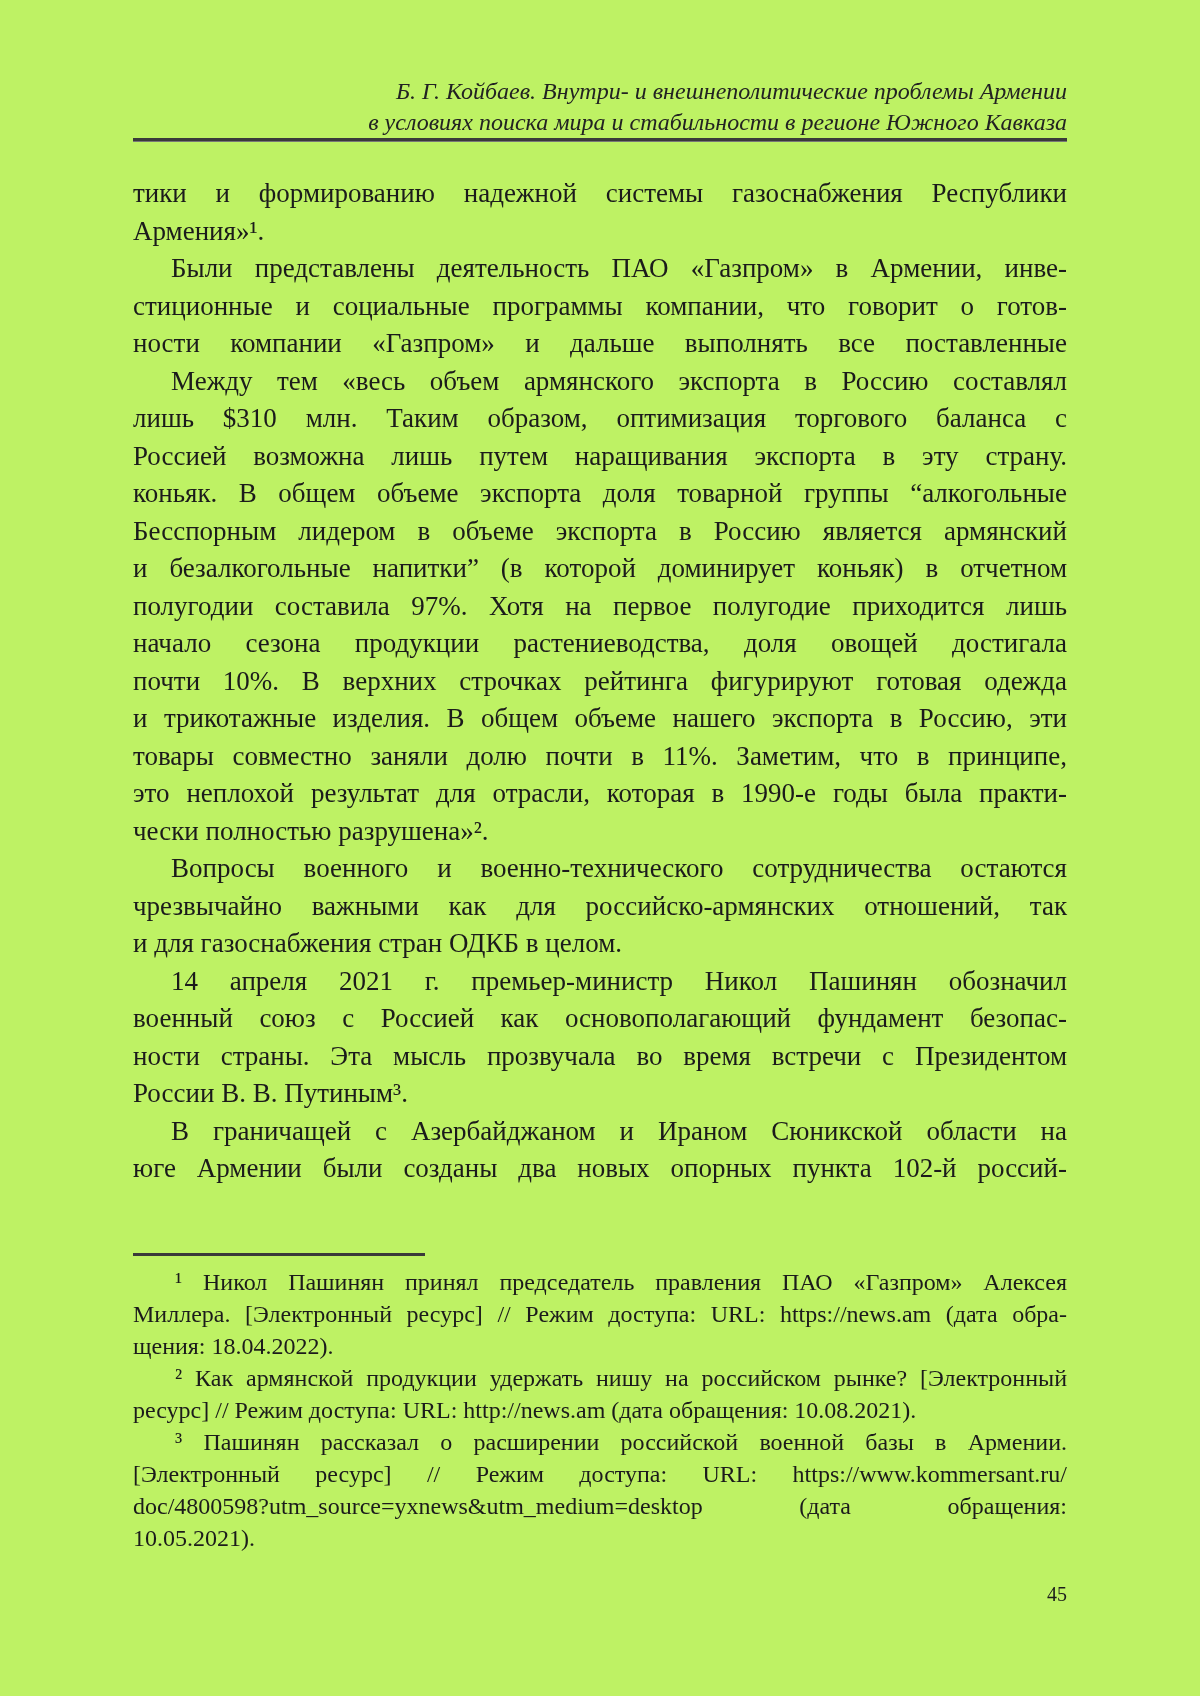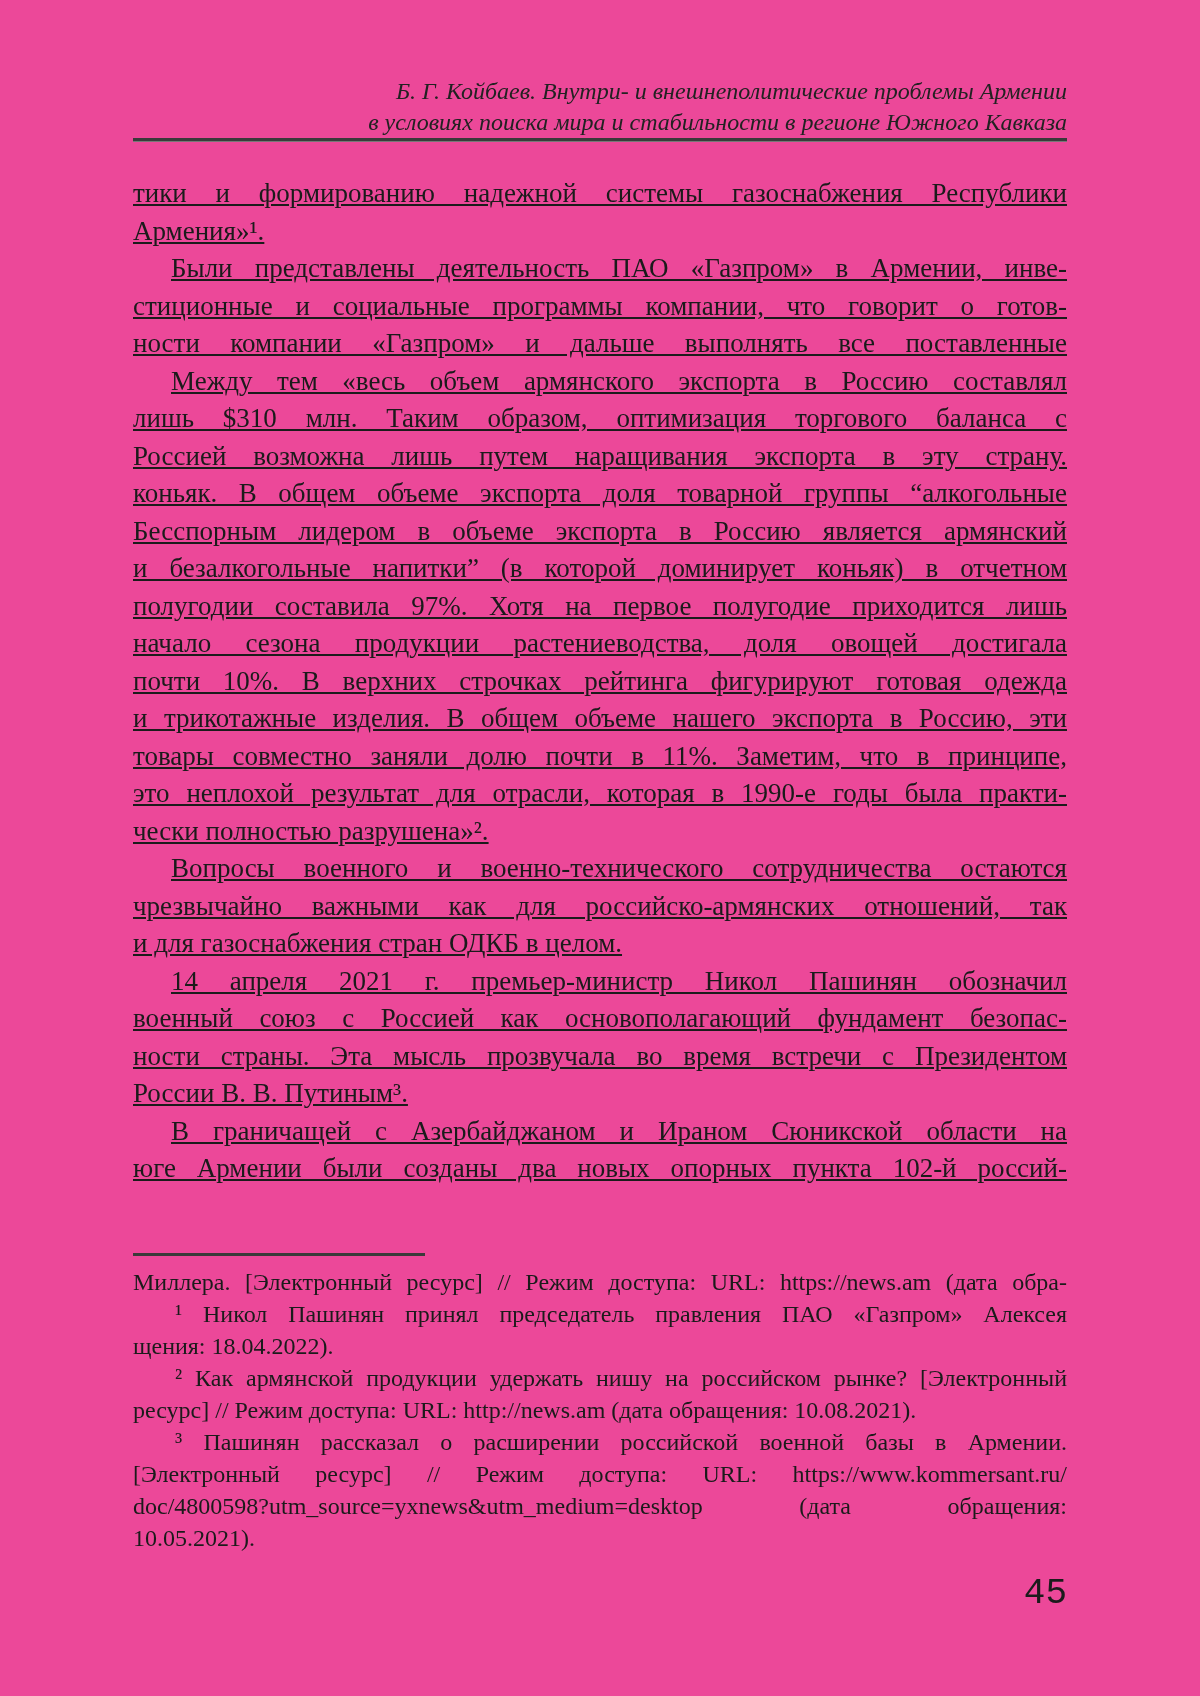--- a/index.html
+++ b/index.html
@@ -1,20 +1,20 @@
 <!DOCTYPE html>
 <html lang="ru"><head>
 <meta charset="utf-8">
 <style>
   html, body { margin: 0; padding: 0; background: #ffffff; }
   .page {
     position: relative;
     width: 1200px;
     height: 1696px;
-    background: #ec4899;
+    background: #bef264;
     color: #1b1b1b;
     font-family: "Liberation Serif", "DejaVu Serif", serif;
     overflow: hidden;
   }
   .textblock {
     position: absolute;
     left: 133px;
     width: 934px;
     top: 0;
   }
@@ -38,21 +38,20 @@
     height: 3px;
     background: #3a3a3a;
     border-bottom: 1px solid #777;
   }
   
   .body-text {
     position: absolute;
     top: 175px;
     left: 0;
     width: 100%;
-    text-decoration: underline;
   }
   .b-line {
     font-size: 27px;
     line-height: 37.5px;
     text-align: justify;
     text-align-last: justify;
     white-space: normal;
   }
   .b-line.last { text-align-last: left; }
   .b-line.first { text-indent: 38px; }
@@ -79,24 +78,23 @@
   }
   .f-line.last { text-align-last: left; }
   .f-line.first { text-indent: 42px; }
   
   .page-number {
     position: absolute;
     top: 1578px;
     left: 0;
     width: 100%;
     text-align: right;
-    font-size: 36px;
+    font-size: 20px;
     line-height: 32px;
     color: #1b1b1b;
-    font-family: Liberation Mono, monospace;
   }
 </style>
 </head>
 <body>
 
 <div class="page">
   <div class="textblock">
 
     <div class="running-header">
       <div>Б. Г. Койбаев. Внутри- и внешнеполитические проблемы Армении</div>
@@ -131,22 +129,22 @@
       <div class="b-line">военный союз с Россией как основополагающий фундамент безопас-</div>
       <div class="b-line">ности страны. Эта мысль прозвучала во время встречи с Президентом</div>
       <div class="b-line last">России В. В. Путиным³.</div>
       <div class="b-line first">В граничащей с Азербайджаном и Ираном Сюникской области на</div>
       <div class="b-line">юге Армении были созданы два новых опорных пункта 102-й россий-</div>
     </div>
 
     <div class="footnote-rule"></div>
 
     <div class="footnotes">
+      <div class="f-line first">¹ Никол Пашинян принял председатель правления ПАО «Газпром» Алексея</div>
       <div class="f-line">Миллера. [Электронный ресурс] // Режим доступа: URL: https://news.am (дата обра-</div>
-      <div class="f-line first">¹ Никол Пашинян принял председатель правления ПАО «Газпром» Алексея</div>
       <div class="f-line last">щения: 18.04.2022).</div>
       <div class="f-line first">² Как армянской продукции удержать нишу на российском рынке? [Электронный</div>
       <div class="f-line last">ресурс] // Режим доступа: URL: http://news.am (дата обращения: 10.08.2021).</div>
       <div class="f-line first">³ Пашинян рассказал о расширении российской военной базы в Армении.</div>
       <div class="f-line">[Электронный ресурс] // Режим доступа: URL: https://www.kommersant.ru/</div>
       <div class="f-line">doc/4800598?utm_source=yxnews&amp;utm_medium=desktop (дата обращения:</div>
       <div class="f-line last">10.05.2021).</div>
     </div>
 
     <div class="page-number">45</div>

